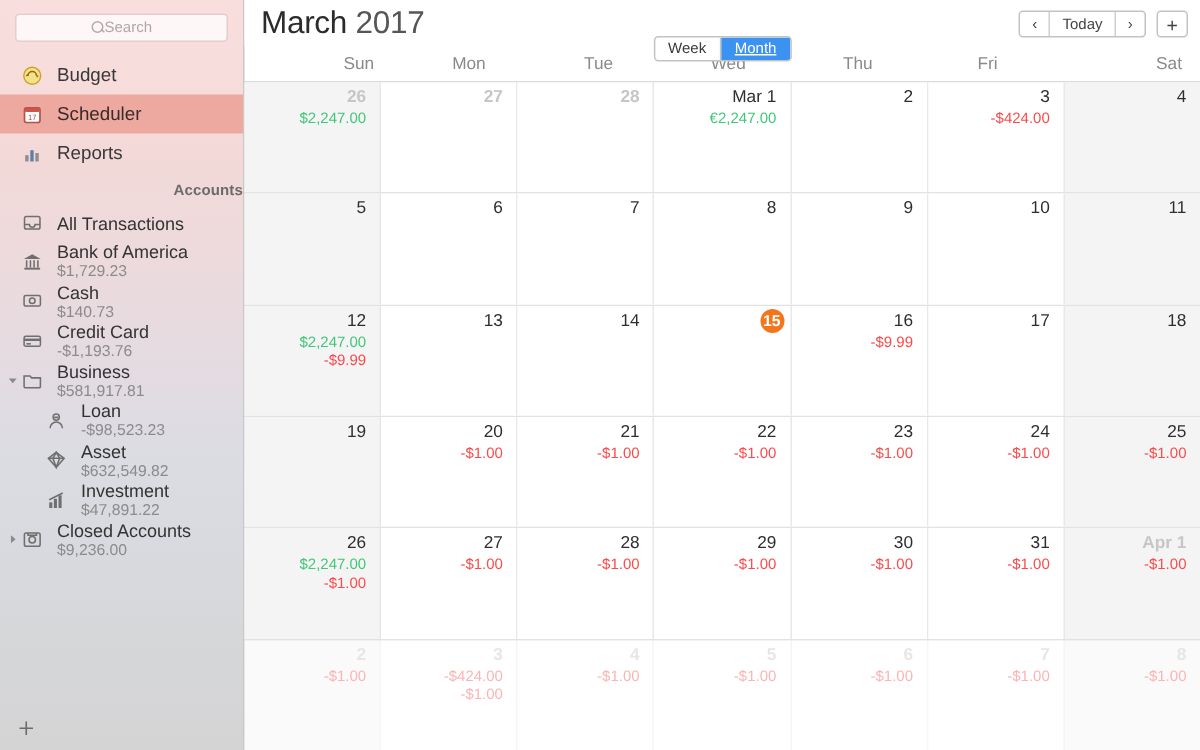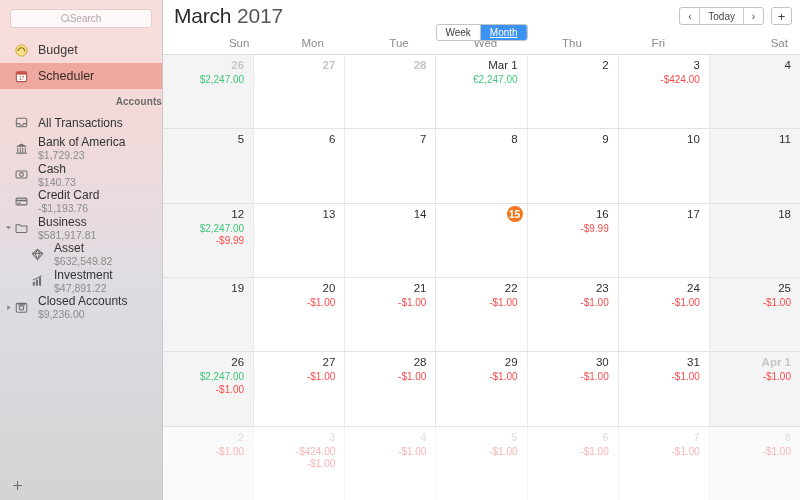--- a/index.html
+++ b/index.html
@@ -168,20 +168,28 @@
           <span class="label">Budget</span>
         </div>
         <div class="nav-item selected">
           <svg width="15" height="15" viewBox="0 0 16 16" class="nico">
             <rect x="2.5" y="3" width="11" height="10.5" rx="1.4" fill="#fff" stroke="#b3524a" stroke-width="1.2"></rect>
             <rect x="2.5" y="3" width="11" height="3" rx="1.4" fill="#c9564c"></rect>
             <text x="8" y="12" font-size="5.4" text-anchor="middle" fill="#b0453d" font-family="Liberation Sans, sans-serif">17</text>
           </svg>
           <span class="label">Scheduler</span>
         </div>
+        <div class="nav-item">
+          <svg width="15" height="15" viewBox="0 0 16 16" class="nico">
+            <rect x="3" y="9" width="2.4" height="4.5" fill="#8e8e8e"></rect>
+            <rect x="6.6" y="5.5" width="2.4" height="8" fill="#5f7fa8"></rect>
+            <rect x="10.2" y="7.5" width="2.4" height="6" fill="#8e8e8e"></rect>
+          </svg>
+          <span class="label">Reports</span>
+        </div>
       </div>
 
     <div class="section-head">Accounts</div>
 
     <div id="acct-list">
         <div class="acct-item">
           <svg width="15" height="15" viewBox="0 0 16 16" class="nico">
             <rect x="2.5" y="3.5" width="11" height="9" rx="1.3" stroke="#6f6f6f" fill="none" stroke-width="1.1"></rect>
             <path d="M2.5 9.2 H6 a2 2 0 0 0 4 0 h3.5" stroke="#6f6f6f" fill="none" stroke-width="1.1"></path>
           </svg>
@@ -224,20 +232,31 @@
             <svg width="7" height="7" viewBox="0 0 8 8">
               <path d="M1 2.6 L7 2.6 L4 6.2 Z" fill="#8a8a8a"></path>
             </svg>
           </span>
           <svg width="15" height="15" viewBox="0 0 16 16" class="nico">
             <path d="M2.2 5 h4.2 l1.1 1.3 h6.3 v6.2 a0.8 0.8 0 0 1 -0.8 0.8 H3 a0.8 0.8 0 0 1 -0.8 -0.8 Z" stroke="#6f6f6f" fill="none" stroke-width="1.1"></path>
           </svg>
           <span class="acct-text">
             <span class="acct-name">Business</span>
             <span class="acct-bal">$581,917.81</span>
+          </span>
+        </div>
+        <div class="acct-item indent">
+          <svg width="15" height="15" viewBox="0 0 16 16" class="nico">
+            <circle cx="8" cy="5.4" r="2.2" stroke="#6f6f6f" fill="none" stroke-width="1.1"></circle>
+            <path d="M3.6 13.3 a4.4 4.4 0 0 1 8.8 0" stroke="#6f6f6f" fill="none" stroke-width="1.1"></path>
+            <path d="M6.6 5.6 h2.8" stroke="#6f6f6f" fill="none" stroke-width="1.1"></path>
+          </svg>
+          <span class="acct-text">
+            <span class="acct-name">Loan</span>
+            <span class="acct-bal">-$98,523.23</span>
           </span>
         </div>
         <div class="acct-item indent">
           <svg width="15" height="15" viewBox="0 0 16 16" class="nico">
             <path d="M8 2.7 L13.6 7 L8 13.4 L2.4 7 Z" stroke="#6f6f6f" fill="none" stroke-width="1.1"></path>
             <path d="M2.4 7 H13.6 M8 2.7 L5.6 7 L8 13.4 L10.4 7 Z" stroke="#6f6f6f" fill="none" stroke-width="1.1"></path>
           </svg>
           <span class="acct-text">
             <span class="acct-name">Asset</span>
             <span class="acct-bal">$632,549.82</span>

